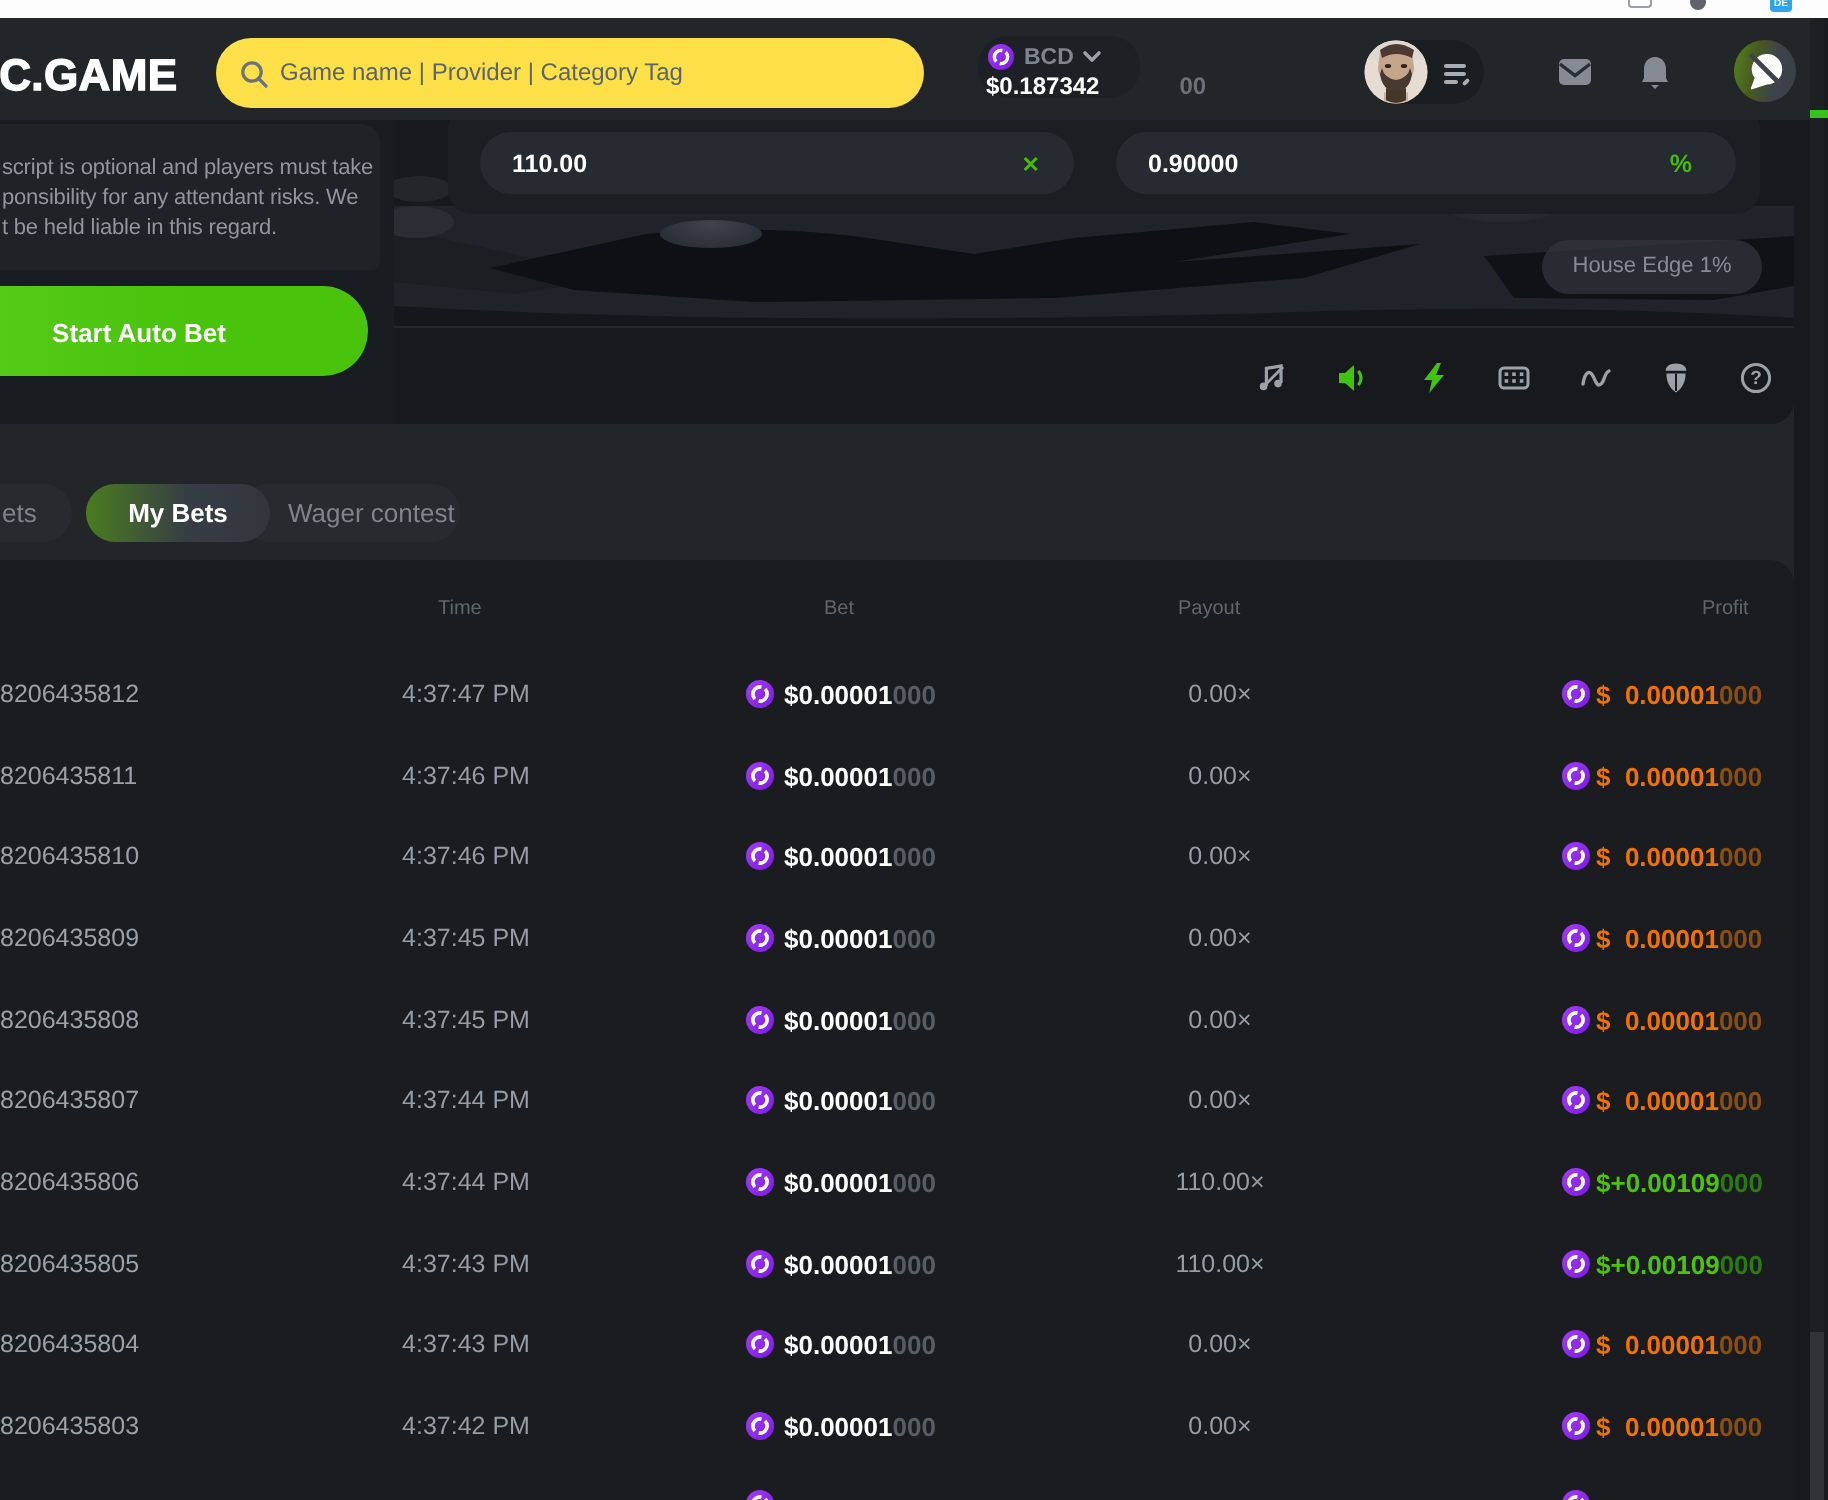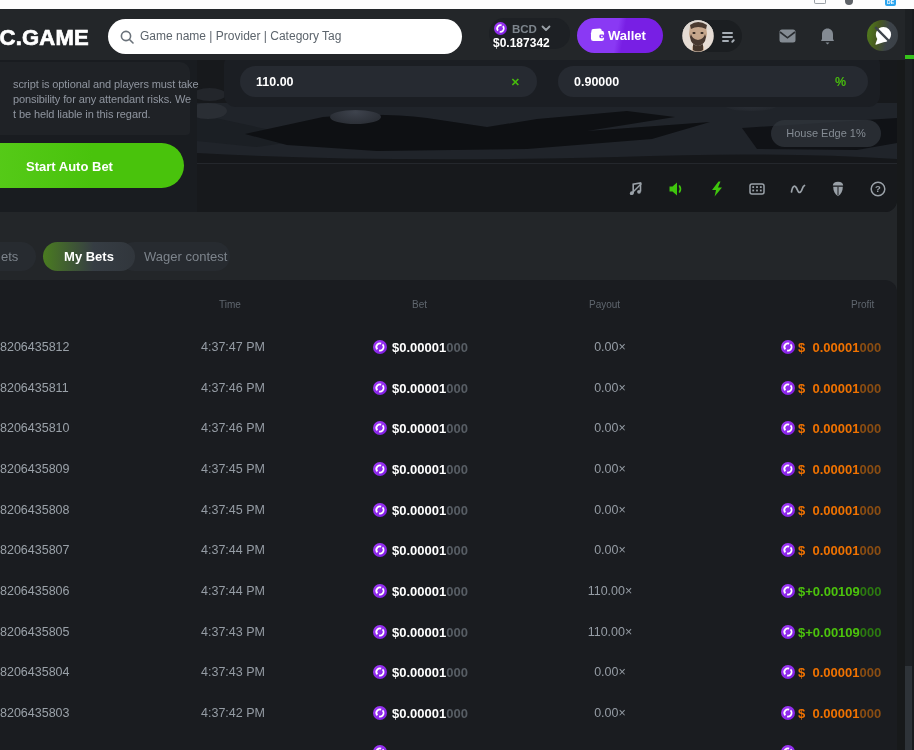--- a/index.html
+++ b/index.html
@@ -9,41 +9,41 @@
 
   
   #strip { left:0; top:0; width:914px; height:9px; background:#fdfdfd; }
   #strip .ext1 { left:814px; top:0; width:12px; height:4px; border:1.5px solid #9aa0a6; border-top:none; border-radius:0 0 2px 2px; }
   #strip .ext2 { left:845px; top:-3px; width:8px; height:8px; background:#5f6368; border-radius:50%; }
   #strip .de { left:885px; top:0; width:11px; height:6px; background:#2da5ee; border-radius:0 0 2px 2px; color:#fff; font-size:5px; font-weight:bold; text-align:center; line-height:5px; }
 
   
   #header { left:0; top:9px; width:914px; height:51px; background:#232629; }
   #logo { left:-16.5px; top:24.5px; width:130px; color:#fff; font-size:22px; font-weight:bold; letter-spacing:0.2px; -webkit-text-stroke:0.7px #fff; }
-  #search { left:108px; top:19px; width:354px; height:35px; background:#ffffff; border-radius:17.5px; }
+  #search { left:108px; top:19px; width:354px; height:35px; background:#fde047; border-radius:17.5px; }
   #search .ph { left:32px; top:10px; color:#5c646c; font-size:12px; }
   #bcdpill { left:489px; top:18px; width:81px; height:31px; background:#1d2024; border-radius:15px; }
   #bcd1 { left:494px; top:22px; height:13px; }
   #bcdtxt { left:512px; top:23px; color:#7d858d; font-size:11.5px; font-weight:bold; }
   #chev { left:541px; top:25px; }
   #price { left:493px; top:36px; font-size:12px; font-weight:bold; color:#fff; white-space:nowrap; }
   #price span { color:#6b7177;padding-left:40px; }
   #wallet { left:577px; top:18px; width:86px; height:35px; border-radius:17.5px; background:linear-gradient(100deg,#8a39f4 0%,#8a39f4 46%,#781fe4 54%,#781fe4 100%); color:#fff; font-size:13px; font-weight:bold; }
   #wallet .wtxt { left:31px; top:10px; }
   #avpill { left:682px; top:20px; width:60px; height:32px; background:#1b1e21; border-radius:16px; }
   .mline { position:absolute; left:40px; background:#a6adb5; height:2px; border-radius:1px; }
   #envelope { left:779px; top:29px; }
   #bell { left:820px; top:28px; }
   #support { left:867px; top:20px; width:31px; height:31px; border-radius:50%; background:linear-gradient(100deg,#55831d 0%,#47591f 35%,#3d434a 65%,#3a4046 100%); }
 
   
   #panel { left:0; top:60px; width:897px; height:152px; background:#17191c; border-radius:0 0 12px 0; overflow:hidden; }
   #sidebar { left:0; top:0; width:197px; height:152px; background:#191c20; }
   #tip { left:0; top:2px; width:190px; height:73px; background:#1f2226; border-radius:0 10px 4px 0; }
-  #tip div { position:absolute; left:1px; white-space:nowrap; color:#9096a0; font-size:11px; letter-spacing:-0.1px;padding-left:12px; }
+  #tip div { position:absolute; left:1px; white-space:nowrap; color:#9096a0; font-size:11px; letter-spacing:-0.1px; }
   #startbtn { left:-45px; top:83px; width:229px; height:45px; border-radius:23px; background:linear-gradient(90deg,#5bcd1d 0%,#49c30c 60%); }
   #startbtn span { position:absolute; left:0; width:229px; text-align:center; top:16px; color:#fff; font-weight:bold; font-size:13px; }
 
   #game { left:197px; top:0; width:700px; height:152px; background:#17191c; }
   #band { left:0; top:43px; width:700px; height:61px; background:#20242a; }
   .stone { position:absolute; border-radius:50%; }
   #inpwrap { left:27px; top:-4px; width:656px; height:51px; background:#1b1e23; border-radius:8px 8px 12px 12px; }
   .input { position:absolute; top:6px; height:31px; background:#262a31; border-radius:15.5px; color:#fff; font-size:12.5px; font-weight:bold; }
   .input .val { position:absolute; left:16px; top:9px; }
   .input .sym { position:absolute; right:13px; top:9px; color:#47bb0d; font-weight:bold; font-size:12.5px; }
@@ -103,29 +103,20 @@
         </linearGradient>
       </defs>
       <circle cx="10" cy="10" r="10" fill="url(#pg)"></circle>
       <circle cx="10" cy="10" r="5.1" fill="none" stroke="#fff" stroke-width="2.6" stroke-dasharray="12.9 3.1" transform="rotate(-45 10 10)"></circle>
     </svg>
   <div id="bcdtxt" class="abs">BCD</div>
   <svg id="chev" class="abs" width="10" height="7" viewBox="0 0 10 7">
       <path d="M1.5 1.5 L5 5 L8.5 1.5" fill="none" stroke="#9aa1a8" stroke-width="1.8" stroke-linecap="round" stroke-linejoin="round"></path>
     </svg>
   <div id="price" class="abs">$0.187342<span>00</span></div>
-  <div id="wallet" class="abs">
-    <svg class="abs" style="left:13px;top:10px" width="15" height="14" viewBox="0 0 16 15">
-        <rect x="1" y="3" width="14" height="11" rx="2.5" fill="#fff"></rect>
-        <rect x="1.5" y="0.8" width="11" height="4" rx="2" fill="#fff" transform="rotate(-4 6 3)"></rect>
-        <rect x="10" y="7" width="5" height="4" rx="1.5" fill="#8a39f4"></rect>
-        <circle cx="12.7" cy="9" r="1" fill="#fff"></circle>
-      </svg>
-    <span class="wtxt abs">Wallet</span>
-  </div>
   <div id="avpill" class="abs">
     <svg class="abs" style="left:0;top:0" width="32" height="32" viewBox="0 0 32 32">
       <defs>
           <clipPath id="avc">
             <circle cx="16" cy="16" r="15.8"></circle>
           </clipPath>
         </defs>
       <g clip-path="url(#avc)">
         <rect width="32" height="32" fill="#e6dcd4"></rect>
         <rect width="32" height="10" fill="#ded8d2"></rect>

